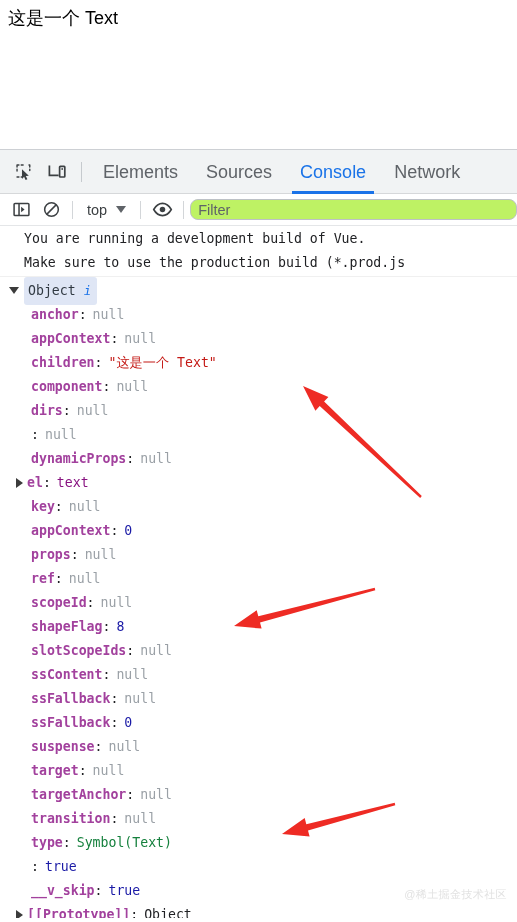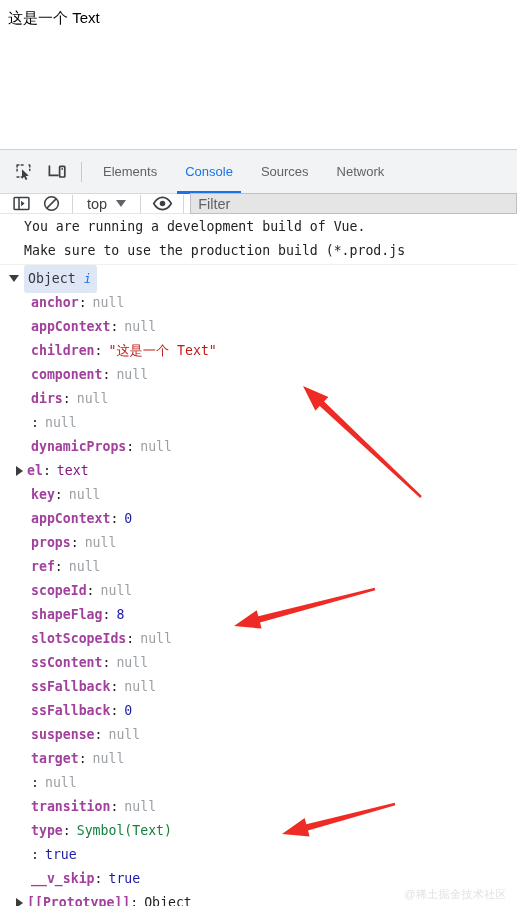--- a/index.html
+++ b/index.html
@@ -23,21 +23,21 @@
     width: 517px;
     height: 149px;
     background: #ffffff;
     box-sizing: border-box;
   }
   #page-text {
     position: absolute;
     left: 8px;
     top: 8px;
     font-family: "Liberation Sans", sans-serif;
-    font-size: 15px;
+    font-size: 18px;
     line-height: 20px;
     color: #000000;
     white-space: nowrap;
   }
 
   
   #devtools {
     position: absolute;
     left: 0;
     top: 149px;
@@ -70,21 +70,21 @@
   .tb-icon-btn:first-child { margin-left: 6px; }
   .tb-sep {
     width: 1px;
     height: 20px;
     background: #c6cace;
     margin: 0 7px;
     flex: 0 0 auto;
   }
   .tab {
     font-family: "Liberation Sans", sans-serif;
-    font-size: 13px;
+    font-size: 18px;
     color: #5f6368;
     padding: 0 14px;
     height: 44px;
     line-height: 44px;
     position: relative;
     white-space: nowrap;
     cursor: pointer;
     flex: 0 0 auto;
   }
   .tab.active { color: #1a73e8; }
@@ -93,21 +93,21 @@
     position: absolute;
     left: 6px; right: 6px;
     bottom: 0;
     height: 3px;
     background: #1a73e8;
   }
 
   
   #filterbar {
     position: relative;
-    height: 20px;
+    height: 32px;
     background: #ffffff;
     border-bottom: 1px solid #e4e6e8;
     display: flex;
     align-items: center;
     box-sizing: border-box;
   }
   .fb-icon-btn {
     width: 30px;
     height: 28px;
     display: flex;
@@ -140,22 +140,22 @@
     width: 0; height: 0;
     border-left: 5.5px solid transparent;
     border-right: 5.5px solid transparent;
     border-top: 7px solid #5f6368;
   }
   #filter-input {
     flex: 1 1 auto;
     height: 21px;
     margin-right: 0px;
     border: 1px solid #bdc1c6;
-    border-radius: 0;
-    background: #e5e5e5;
+    border-radius: 8px;
+    background: #bef264;
     font-family: "Liberation Sans", sans-serif;
     font-size: 14.5px;
     color: #3c4043;
     padding: 0 7px;
     box-sizing: border-box;
     outline: none;
     min-width: 0;
   }
   #filter-input::placeholder { color: #5f6368; opacity: 1; }
 
@@ -296,22 +296,22 @@
       <svg width="20" height="20" viewBox="0 0 20 20">
         <path d="M2.4,3.6 V13.4 H11.6" stroke="#3c4043" stroke-width="1.7" fill="none"></path>
         <rect x="12.6" y="4.4" width="5.2" height="10.6" rx="0.7" stroke="#3c4043" stroke-width="1.7" fill="none"></rect>
         <rect x="14.4" y="6.2" width="1.6" height="1.6" fill="#3c4043"></rect>
       </svg>
     </div>
 
     <div class="tb-sep"></div>
 
     <div class="tab">Elements</div>
+    <div class="tab">Sources</div>
     <div class="tab active">Console</div>
-    <div class="tab">Sources</div>
     <div class="tab">Network</div>
   </div>
 
   <div id="filterbar">
 
     <div class="fb-icon-btn">
       <svg width="19" height="19" viewBox="0 0 20 20">
         <rect x="2.2" y="3.6" width="15.6" height="12.8" rx="1" stroke="#3c4043" stroke-width="1.6" fill="none"></rect>
         <line x1="7.4" y1="3.6" x2="7.4" y2="16.4" stroke="#3c4043" stroke-width="1.6"></line>
         <path d="M9.6,7.2 L13.2,10 L9.6,12.8 Z" fill="#3c4043"></path>
@@ -457,20 +457,21 @@
             <span class="pname">suspense</span>
             <span class="pcolon">:</span>
             <span class="pval v-null">null</span>
           </div>
           <div class="prop-row">
             <span class="pname">target</span>
             <span class="pcolon">:</span>
             <span class="pval v-null">null</span>
           </div>
           <div class="prop-row">
+            <span class="pname">targetAnchor</span>
             <span class="pcolon">:</span>
             <span class="pval v-null">null</span>
           </div>
           <div class="prop-row">
             <span class="pname">transition</span>
             <span class="pcolon">:</span>
             <span class="pval v-null">null</span>
           </div>
           <div class="prop-row">
             <span class="pname">type</span>

